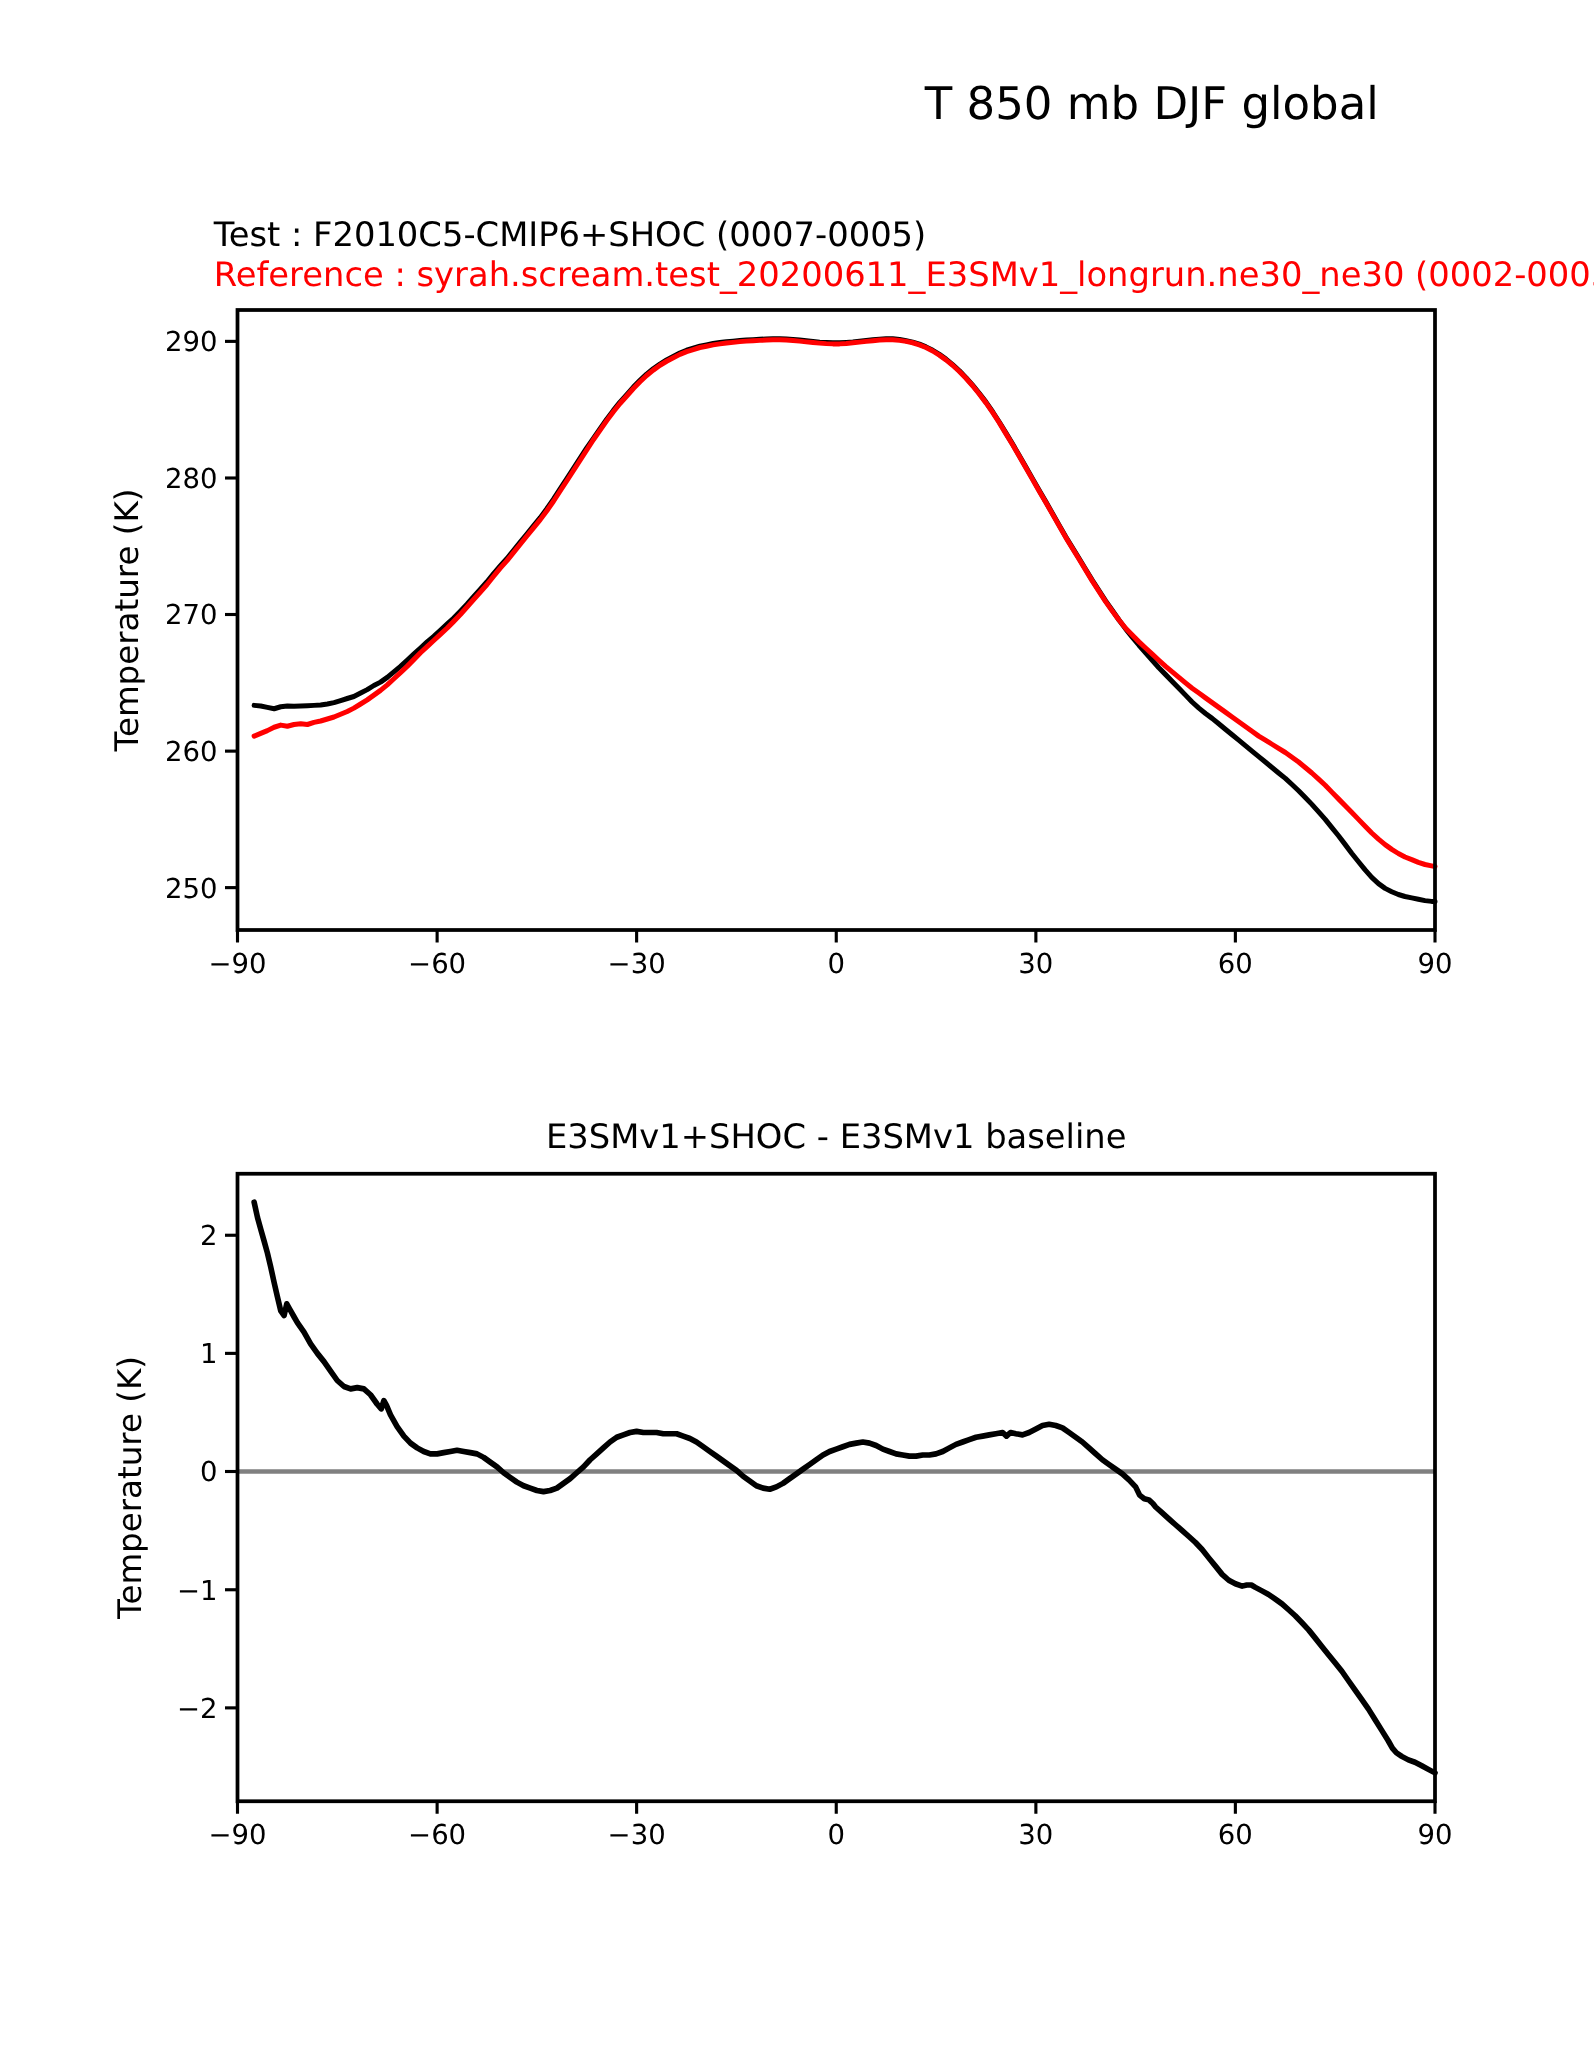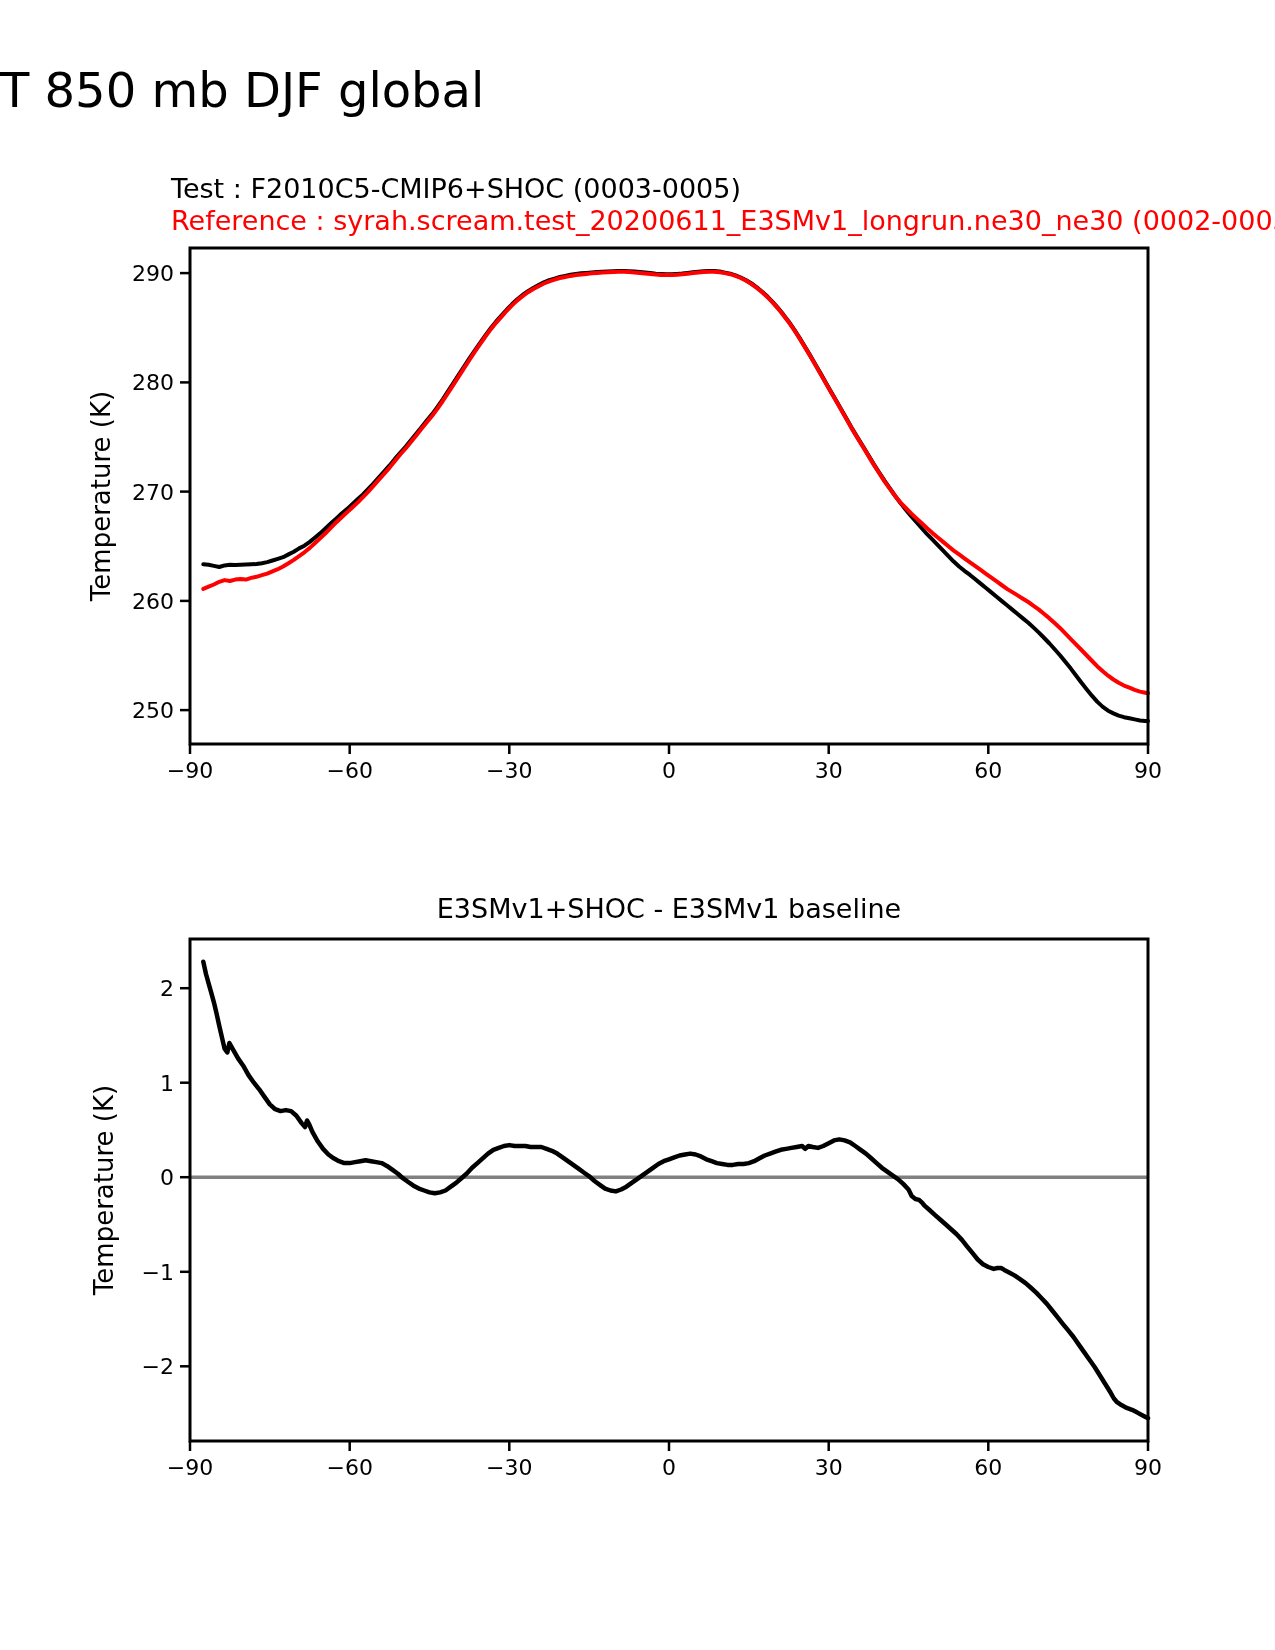--- a/index.html
+++ b/index.html
@@ -1,33 +1,33 @@
 <!DOCTYPE html>
 <html><head>
 <meta charset="utf-8">
 <style>
   html,body{margin:0;padding:0;background:#ffffff;}
   body{width:1275px;height:1650px;position:relative;overflow:hidden;
        font-family:"DejaVu Sans",sans-serif;color:#000;}
-  .suptitle{position:absolute;left:0;top:66px;width:1103px;text-align:left;
-            font-size:48px;line-height:1;white-space:nowrap;}
+  .suptitle{position:absolute;left:0;top:66px;width:1103px;text-align:right;
+            font-size:36px;line-height:1;white-space:nowrap;}
   .runline{position:absolute;left:171px;font-size:27px;line-height:1.2;white-space:nowrap;}
   .runline.test{top:173px;}
   .runline.ref{top:205px;}
   svg text{font-family:"DejaVu Sans",sans-serif;fill:#000;}
   svg .tick-label{font-size:22px;}
   svg .axis-label{font-size:26px;}
   svg .chart-title{font-size:27px;}
 </style>
 </head>
 <body>
 
 <div>
   <div class="suptitle">T 850 mb DJF global</div>
-  <div class="runline test">Test : F2010C5-CMIP6+SHOC (0003-0005)</div>
+  <div class="runline test">Test : F2010C5-CMIP6+SHOC (0007-0005)</div>
   <div class="runline ref" id="ref-line" style="color: rgb(255, 0, 0);">Reference : syrah.scream.test_20200611_E3SMv1_longrun.ne30_ne30 (0002-0003)</div>
   <svg id="charts" width="1275" height="1650" viewBox="0 0 1275 1650">
       <g>
         <polyline points="203.3,564.3 208.6,564.8 213.9,565.9 219.3,567.0 224.6,565.4 229.9,564.8 235.2,565.0 240.6,564.8 245.9,564.6 251.2,564.3 256.5,564.0 261.9,563.2 267.2,562.1 272.5,560.5 277.8,558.8 283.1,557.2 288.5,554.4 293.8,551.7 299.1,548.4 304.4,545.7 309.8,541.9 315.1,537.5 320.4,533.1 325.7,528.2 331.0,523.3 336.4,518.4 341.7,513.5 347.0,509.1 352.3,504.2 357.6,499.3 363.0,494.4 368.3,488.9 373.6,483.4 378.9,477.4 384.3,471.4 389.6,465.4 394.9,458.9 400.2,452.8 405.6,446.8 410.9,440.3 416.2,433.7 421.5,427.2 426.8,420.6 432.2,414.1 437.5,407.0 442.8,399.3 448.1,391.1 453.5,382.9 458.8,374.7 464.1,366.5 469.4,358.3 474.7,350.7 480.1,343.0 485.4,335.4 490.7,328.3 496.0,321.7 501.4,315.7 506.7,309.7 512.0,304.3 517.3,299.3 522.6,295.0 528.0,291.2 533.3,287.9 538.6,285.1 543.9,282.4 549.3,280.2 554.6,278.6 559.9,277.0 565.2,275.9 570.5,274.8 575.9,274.0 581.2,273.3 586.5,272.9 591.8,272.4 597.1,272.0 602.5,271.7 607.8,271.4 613.1,271.2 618.4,270.9 623.8,270.9 629.1,271.2 634.4,271.5 639.7,272.0 645.0,272.6 650.4,273.1 655.7,273.7 661.0,274.0 666.3,274.2 671.7,274.2 677.0,273.9 682.3,273.5 687.6,272.9 693.0,272.3 698.3,271.7 703.6,271.3 708.9,270.9 714.2,270.9 719.6,271.5 724.9,272.6 730.2,273.7 735.5,275.3 740.8,277.5 746.2,280.2 751.5,283.5 756.8,287.3 762.1,291.7 767.5,296.6 772.8,302.1 778.1,308.1 783.4,314.6 788.8,321.7 794.1,329.4 799.4,337.6 804.7,346.3 810.0,355.1 815.4,364.4 820.7,373.6 826.0,382.9 831.3,392.2 836.7,401.5 842.0,410.8 847.3,420.1 852.6,429.4 857.9,438.1 863.3,446.8 868.6,455.6 873.9,464.3 879.2,472.5 884.5,480.7 889.9,488.4 895.2,496.0 900.5,503.1 905.8,509.7 911.2,516.2 916.5,522.2 921.8,528.2 927.1,534.2 932.5,539.7 937.8,545.2 943.1,550.6 948.4,556.1 953.7,561.6 959.1,566.5 964.4,570.8 969.7,574.7 975.0,579.0 980.3,583.4 985.7,587.8 991.0,592.1 996.3,596.5 1001.6,600.9 1007.0,605.3 1012.3,609.6 1017.6,614.0 1022.9,618.4 1028.3,622.7 1033.6,627.6 1038.9,632.6 1044.2,638.0 1049.5,643.5 1054.9,649.5 1060.2,655.5 1065.5,662.1 1070.8,668.6 1076.2,675.7 1081.5,682.8 1086.8,689.4 1092.1,695.9 1097.4,701.9 1102.8,706.9 1108.1,710.7 1113.4,713.4 1118.7,715.6 1124.0,717.2 1129.4,718.3 1134.7,719.4 1140.0,720.5 1145.3,721.1 1148.0,721.1" fill="none" stroke="#000000" stroke-width="4" stroke-linejoin="round" stroke-linecap="round"></polyline>
         <polyline points="203.3,588.9 208.6,586.7 213.9,584.5 219.3,581.8 224.6,580.1 229.9,581.0 235.2,579.6 240.6,579.0 245.9,579.6 251.2,577.9 256.5,576.8 261.9,575.2 267.2,573.6 272.5,571.4 277.8,569.2 283.1,566.5 288.5,563.2 293.8,559.9 299.1,556.1 304.4,552.3 309.8,547.9 315.1,543.0 320.4,538.1 325.7,533.1 331.0,527.7 336.4,522.2 341.7,517.3 347.0,512.4 352.3,507.5 357.6,502.6 363.0,497.1 368.3,491.6 373.6,485.6 378.9,479.6 384.3,473.6 389.6,467.6 394.9,461.0 400.2,454.5 405.6,448.5 410.9,441.9 416.2,435.4 421.5,428.8 426.8,422.3 432.2,415.7 437.5,408.6 442.8,401.0 448.1,392.8 453.5,384.6 458.8,376.4 464.1,368.2 469.4,360.0 474.7,351.8 480.1,344.1 485.4,336.5 490.7,329.4 496.0,322.8 501.4,316.8 506.7,310.8 512.0,305.4 517.3,300.4 522.6,296.1 528.0,292.2 533.3,289.0 538.6,286.2 543.9,283.5 549.3,281.3 554.6,279.7 559.9,278.0 565.2,277.0 570.5,275.9 575.9,275.1 581.2,274.4 586.5,273.9 591.8,273.3 597.1,272.9 602.5,272.6 607.8,272.3 613.1,272.0 618.4,271.8 623.8,271.8 629.1,272.0 634.4,272.4 639.7,272.9 645.0,273.5 650.4,274.0 655.7,274.5 661.0,274.9 666.3,275.1 671.7,275.1 677.0,274.8 682.3,274.2 687.6,273.7 693.0,273.1 698.3,272.6 703.6,272.0 708.9,271.8 714.2,271.8 719.6,272.3 724.9,273.1 730.2,274.2 735.5,275.9 740.8,278.0 746.2,280.8 751.5,284.1 756.8,287.9 762.1,292.2 767.5,297.2 772.8,302.6 778.1,308.6 783.4,315.2 788.8,322.3 794.1,329.9 799.4,338.1 804.7,346.9 810.0,355.6 815.4,364.9 820.7,374.2 826.0,383.5 831.3,392.8 836.7,402.0 842.0,411.3 847.3,420.6 852.6,429.9 857.9,438.6 863.3,447.4 868.6,456.1 873.9,464.9 879.2,473.1 884.5,481.3 889.9,488.9 895.2,496.0 900.5,502.6 905.8,508.0 911.2,513.5 916.5,518.4 921.8,523.3 927.1,528.2 932.5,533.1 937.8,537.5 943.1,541.9 948.4,546.3 953.7,550.6 959.1,554.4 964.4,558.3 969.7,562.1 975.0,565.9 980.3,569.7 985.7,573.6 991.0,577.4 996.3,581.2 1001.6,585.0 1007.0,588.9 1012.3,592.1 1017.6,595.4 1022.9,598.7 1028.3,602.0 1033.6,605.8 1038.9,609.6 1044.2,614.0 1049.5,618.4 1054.9,623.3 1060.2,628.2 1065.5,633.7 1070.8,639.1 1076.2,644.6 1081.5,650.0 1086.8,655.5 1092.1,661.0 1097.4,666.4 1102.8,671.3 1108.1,675.7 1113.4,679.5 1118.7,682.8 1124.0,685.6 1129.4,687.7 1134.7,689.9 1140.0,691.6 1145.3,692.7 1148.0,693.2" fill="none" stroke="#ff0000" stroke-width="4" stroke-linejoin="round" stroke-linecap="round"></polyline>
         <rect x="190" y="248" width="958" height="496" fill="none" stroke="#000000" stroke-width="3"></rect>
         <line x1="190.0" x2="190.0" y1="744" y2="754" stroke="#000" stroke-width="2.5"></line>
         <text x="190.0" y="778" text-anchor="middle" class="tick-label">−90</text>
         <line x1="349.7" x2="349.7" y1="744" y2="754" stroke="#000" stroke-width="2.5"></line>
         <text x="349.7" y="778" text-anchor="middle" class="tick-label">−60</text>

